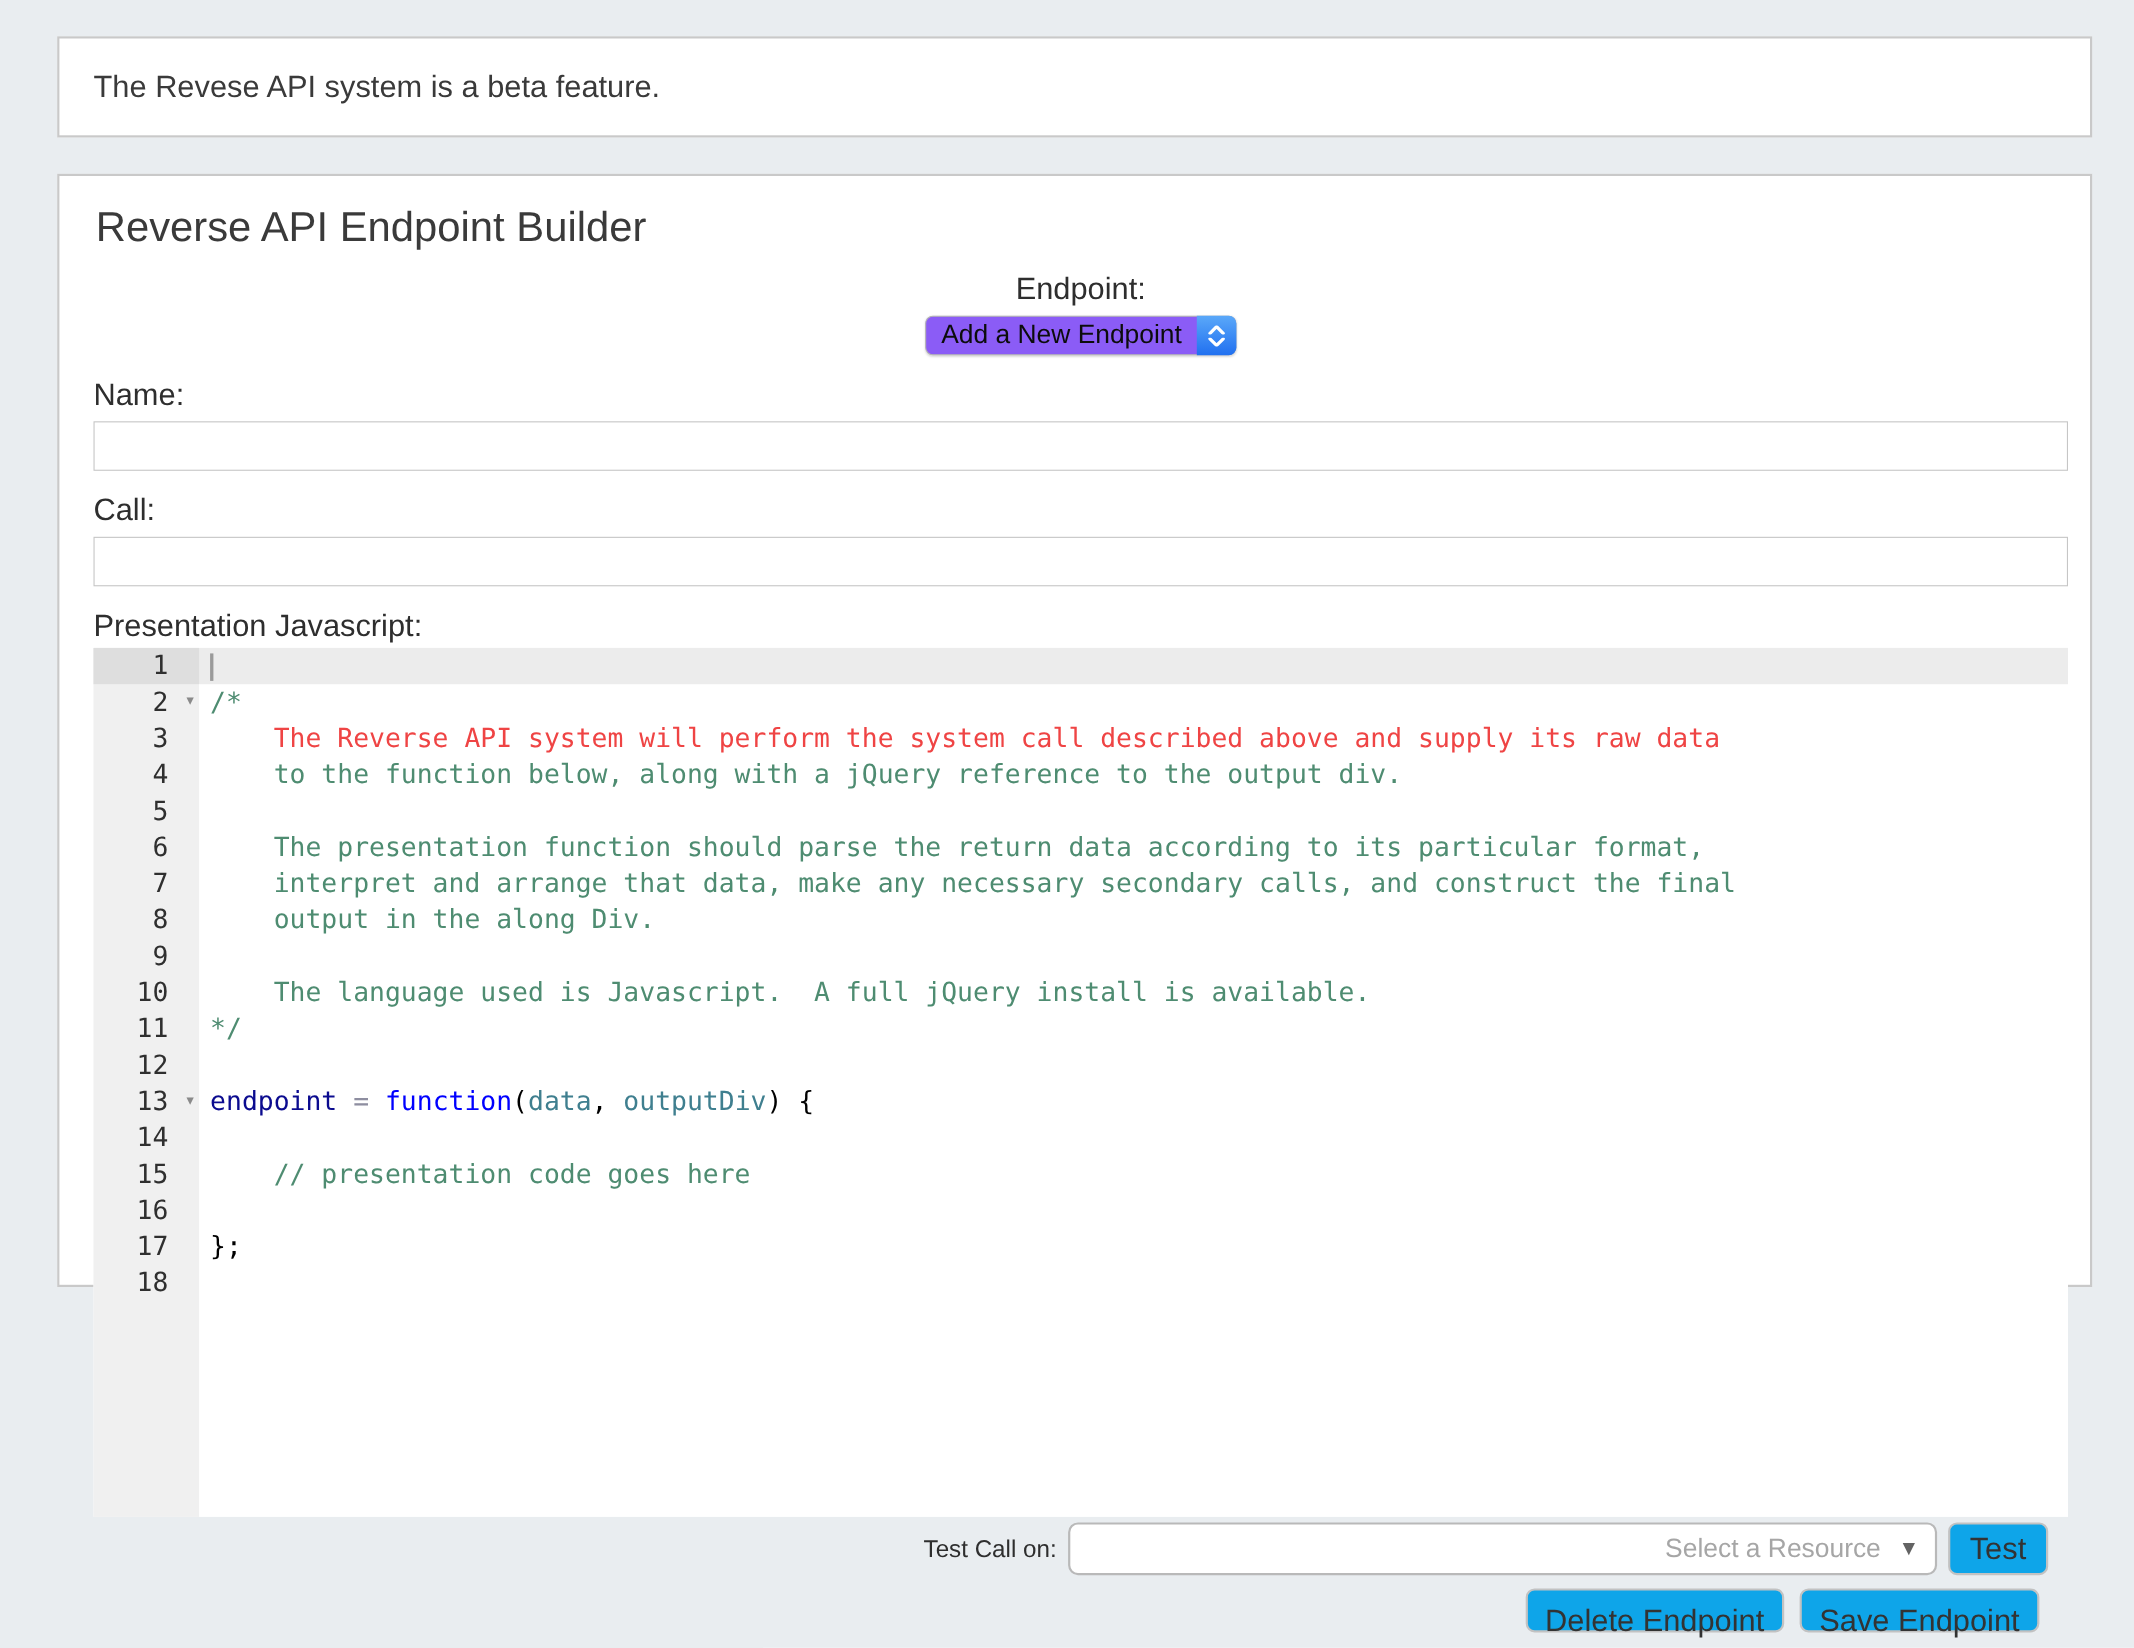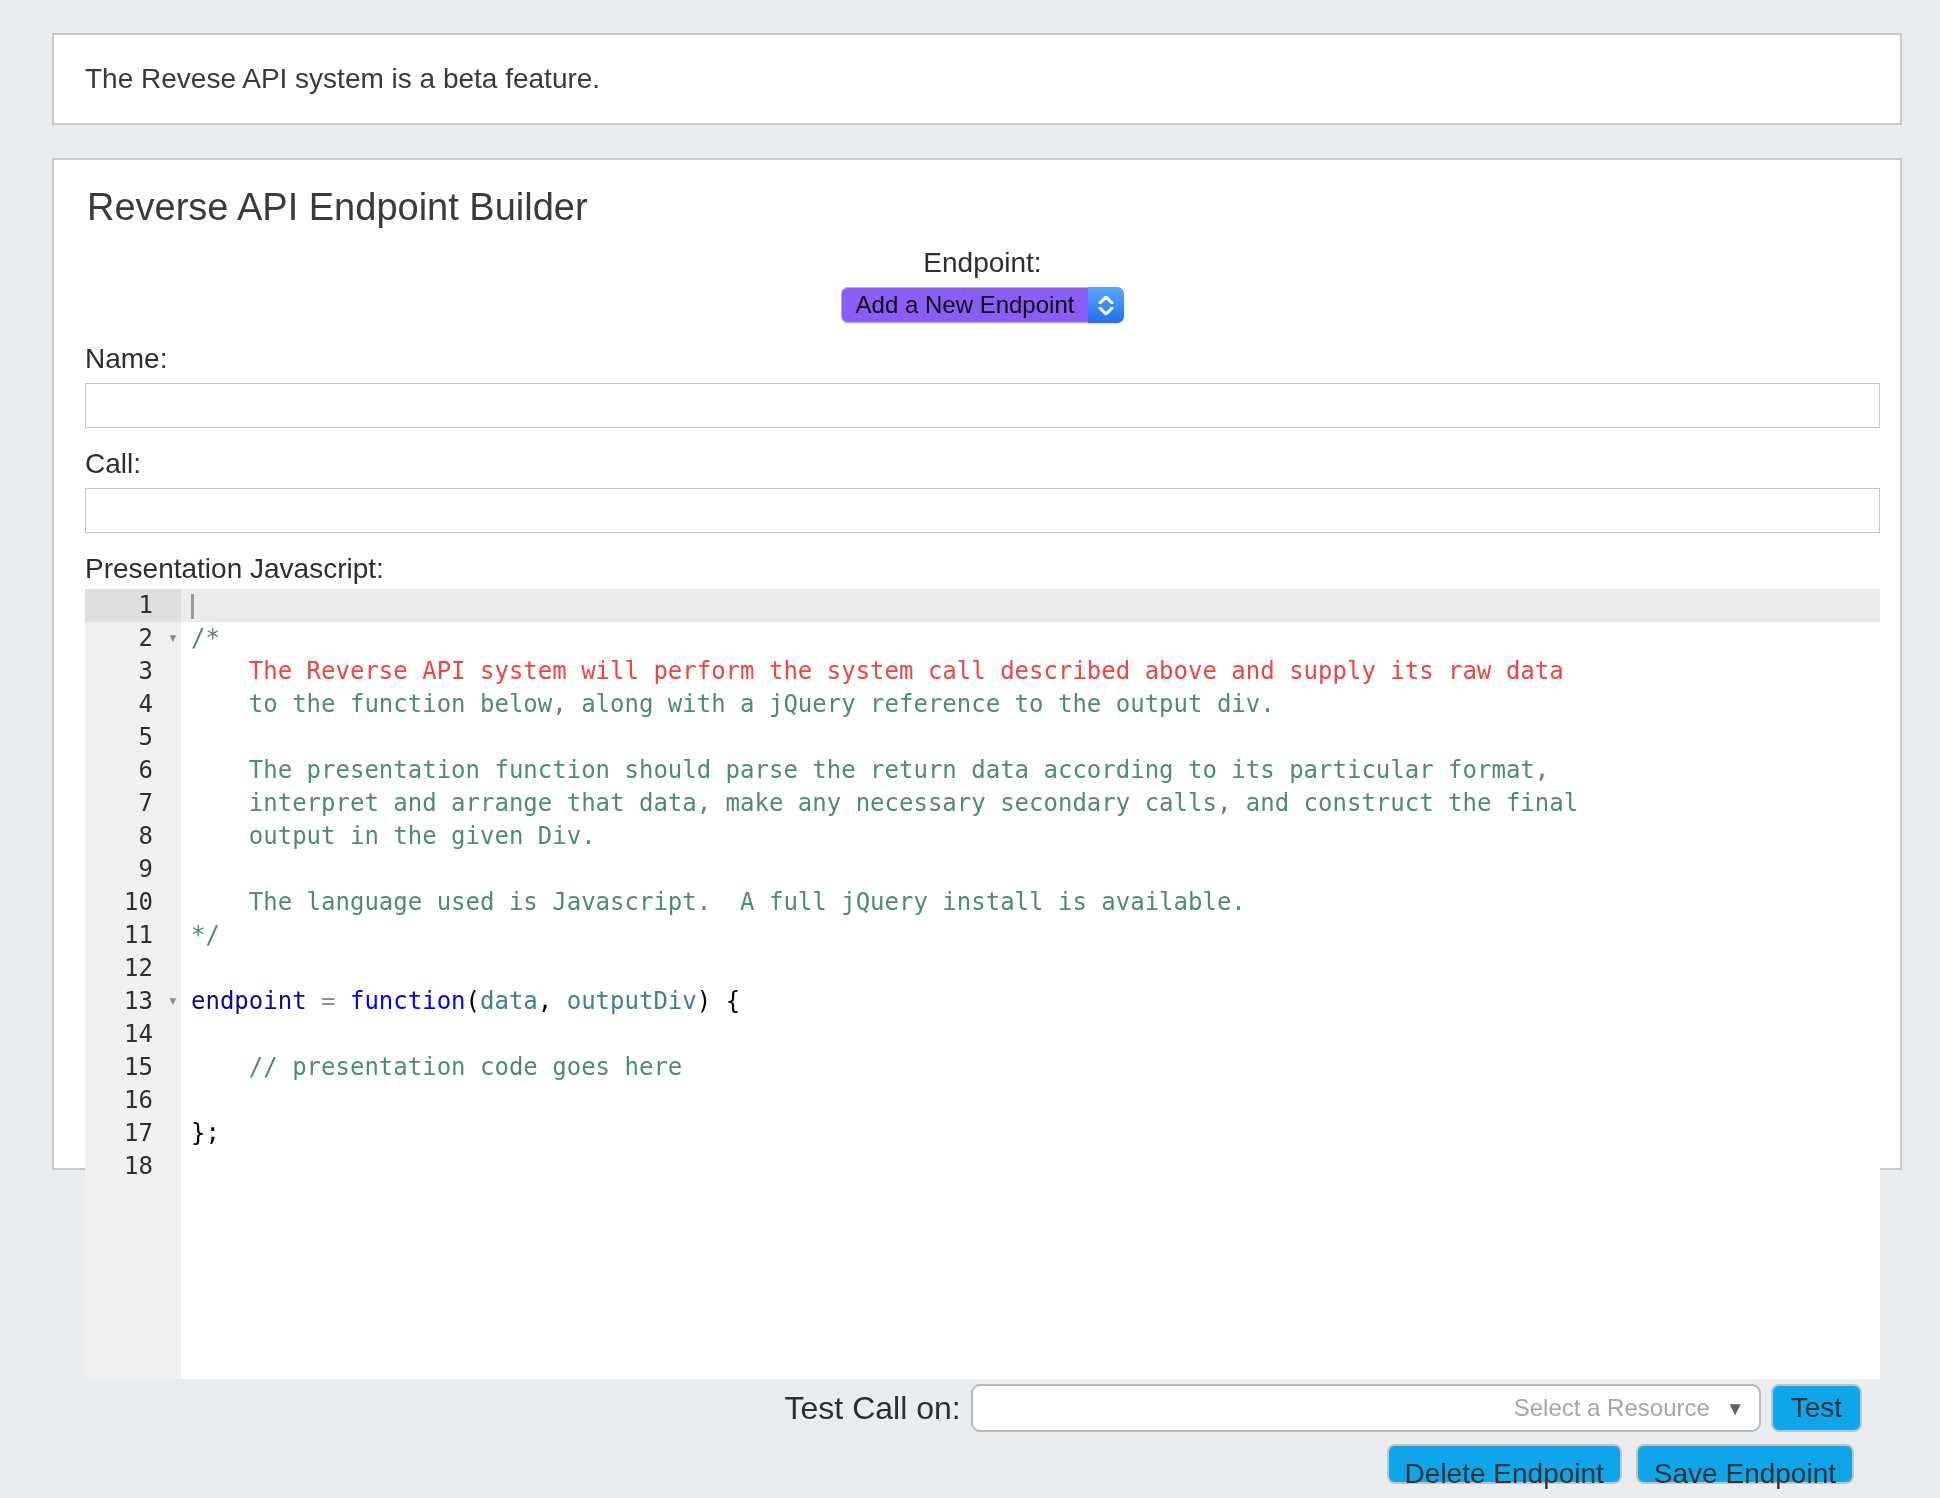--- a/index.html
+++ b/index.html
@@ -60,21 +60,21 @@
     color:#2f2f2f; position:relative; user-select:none;
   }
   .fold-marker { position:absolute; right:3px; top:-1px; font-size:17px; color:#8a8a8a; }
   .code-cell { flex:1; padding-left:10px; white-space:pre; color:#000; }
   .code-line.active .code-cell { background:#ececec; }
   .code-line.active .gutter-cell { background:#dedede; }
   .caret { display:inline-block; width:3px; height:25px; background:#9a9a9a; vertical-align:text-bottom; }
 
   
   .test-row { display:flex; justify-content:flex-end; align-items:center; gap:10px; margin-top:5px; margin-right:18px; }
-  .test-label { font-size:32px; color:#2e2e2e; white-space:nowrap; }
+  .test-label { font-size:22px; color:#2e2e2e; white-space:nowrap; }
   .combobox {
     width:790px; height:48px; background:#fff;
     border:2px solid #b9b9b9; border-radius:9px;
     display:flex; align-items:center; justify-content:flex-end;
     gap:16px; padding-right:14px; cursor:default;
   }
   .combobox .ph { color:#a6a6a6; font-size:24px; }
   .combobox .cb-arrow { color:#636363; font-size:19px; line-height:1; }
   .btn {
     background:#0ea5e9; border:2px solid #c2c2c2; border-radius:8px;
@@ -144,21 +144,21 @@
         <div class="code-line">
           <div class="gutter-cell">6</div>
           <div class="code-cell"><span style="color: rgb(78, 140, 113);">    The presentation function should parse the return data according to its particular format,</span></div>
         </div>
         <div class="code-line">
           <div class="gutter-cell">7</div>
           <div class="code-cell"><span style="color: rgb(78, 140, 113);">    interpret and arrange that data, make any necessary secondary calls, and construct the final</span></div>
         </div>
         <div class="code-line">
           <div class="gutter-cell">8</div>
-          <div class="code-cell"><span style="color: rgb(78, 140, 113);">    output in the given Div.</span></div>
+          <div class="code-cell"><span style="color: rgb(78, 140, 113);">    output in the along Div.</span></div>
         </div>
         <div class="code-line">
           <div class="gutter-cell">9</div>
           <div class="code-cell"></div>
         </div>
         <div class="code-line">
           <div class="gutter-cell">10</div>
           <div class="code-cell"><span style="color: rgb(78, 140, 113);">    The language used is Javascript.  A full jQuery install is available.</span></div>
         </div>
         <div class="code-line">

